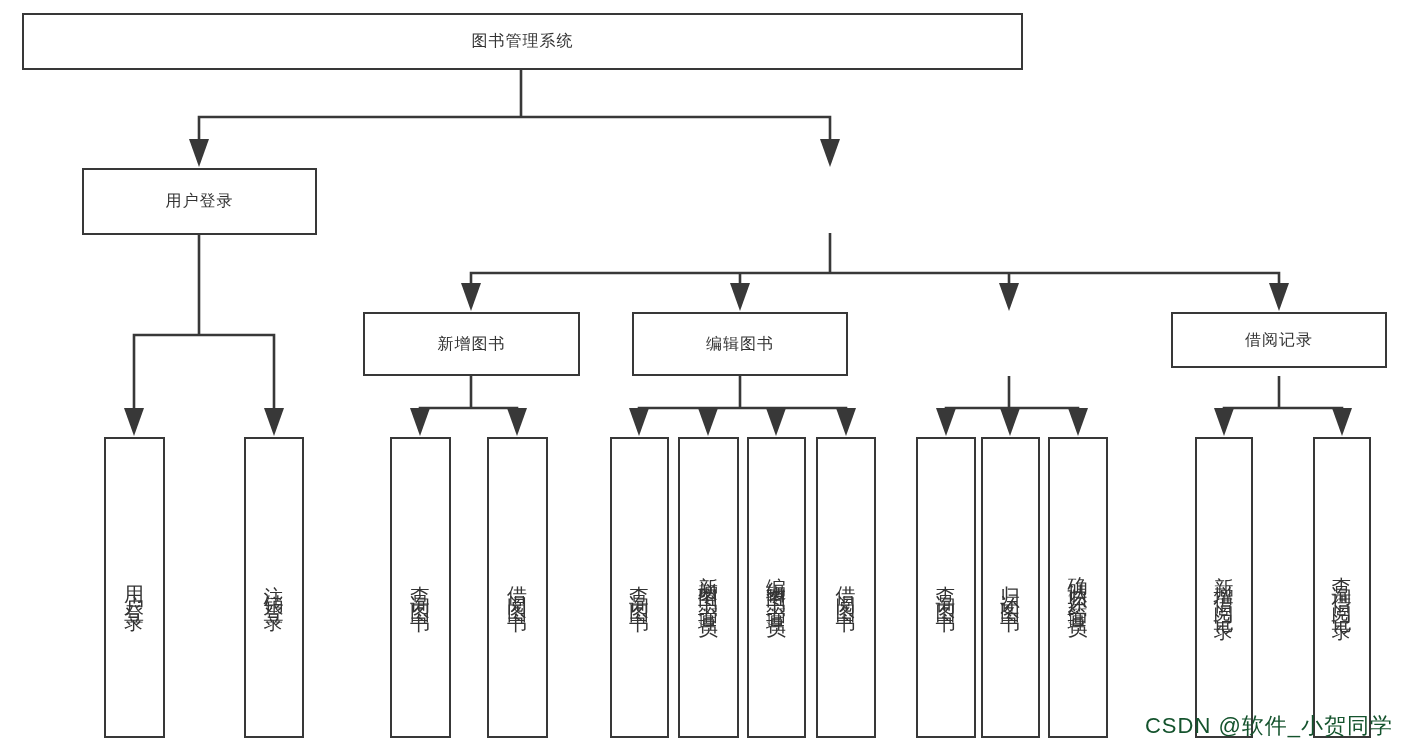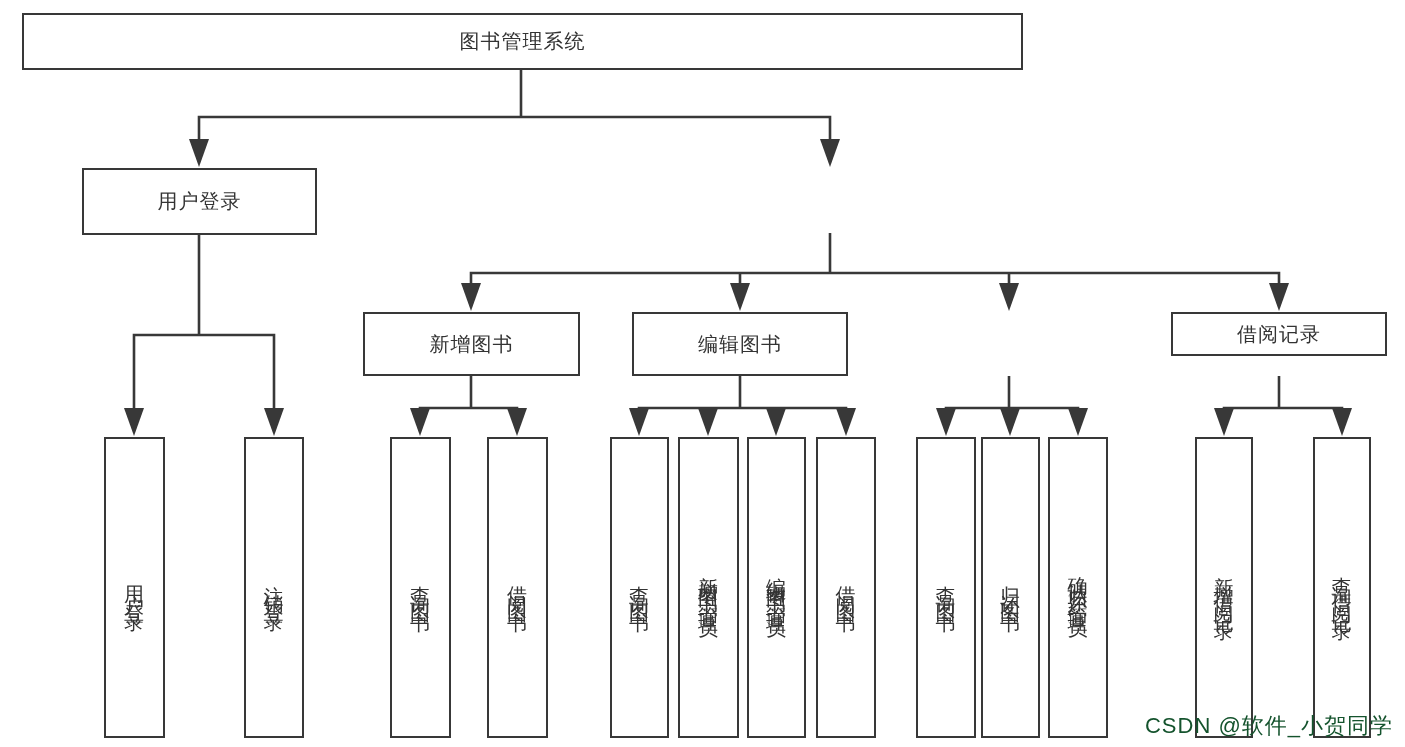--- a/index.html
+++ b/index.html
@@ -4,21 +4,21 @@
 <style>
   html,body{margin:0;padding:0;background:#ffffff;}
   .canvas{
     position:relative;width:1405px;height:747px;background:#ffffff;
     font-family:"Liberation Sans",sans-serif;color:#333333;overflow:hidden;
   }
   .connectors{position:absolute;left:0;top:0;width:1405px;height:747px;}
   .box{
     position:absolute;box-sizing:border-box;background:#ffffff;
     border:2.5px solid #383838;display:flex;align-items:center;justify-content:center;
-    font-size:20px;color:#333333;white-space:nowrap;z-index:2;
+    font-size:16px;color:#333333;white-space:nowrap;z-index:2;
   }
   .h{letter-spacing:1px;}
   .v{
     writing-mode:vertical-rl;text-orientation:mixed;
     letter-spacing:9px;line-height:1;font-size:20px;
   }
   .v.long{letter-spacing:6px;}
   .watermark{
     position:absolute;right:12px;top:711px;z-index:3;
     font-size:22px;color:#14532d;letter-spacing:1px;white-space:nowrap;
@@ -68,21 +68,21 @@
       <polygon points="1332,408 1352,408 1342,436"></polygon>
     </g>
   </svg>
 
   <div class="box h" style="left:22px;top:13px;width:1001px;height:57px">图书管理系统</div>
 
   <div class="box h" style="left:82px;top:168px;width:235px;height:67px">用户登录</div>
 
   <div class="box h" style="left:363px;top:312px;width:217px;height:64px">新增图书</div>
   <div class="box h" style="left:632px;top:312px;width:216px;height:64px">编辑图书</div>
-  <div class="box h" style="left:1171px;top:312px;width:216px;height:44px">借阅记录</div>
+  <div class="box h" style="left:1171px;top:312px;width:216px;height:56px">借阅记录</div>
 
   <div class="box v" style="left:104px;top:437px;width:61px;height:301px">用户登录</div>
   <div class="box v" style="left:244px;top:437px;width:60px;height:301px">注销登录</div>
 
   <div class="box v" style="left:390px;top:437px;width:61px;height:301px">查询图书</div>
   <div class="box v" style="left:487px;top:437px;width:61px;height:301px">借阅图书</div>
 
   <div class="box v" style="left:610px;top:437px;width:59px;height:301px">查询图书</div>
   <div class="box v long" style="left:678px;top:437px;width:61px;height:301px">新增图书（管理员）</div>
   <div class="box v long" style="left:747px;top:437px;width:59px;height:301px">编辑图书（管理员）</div>

